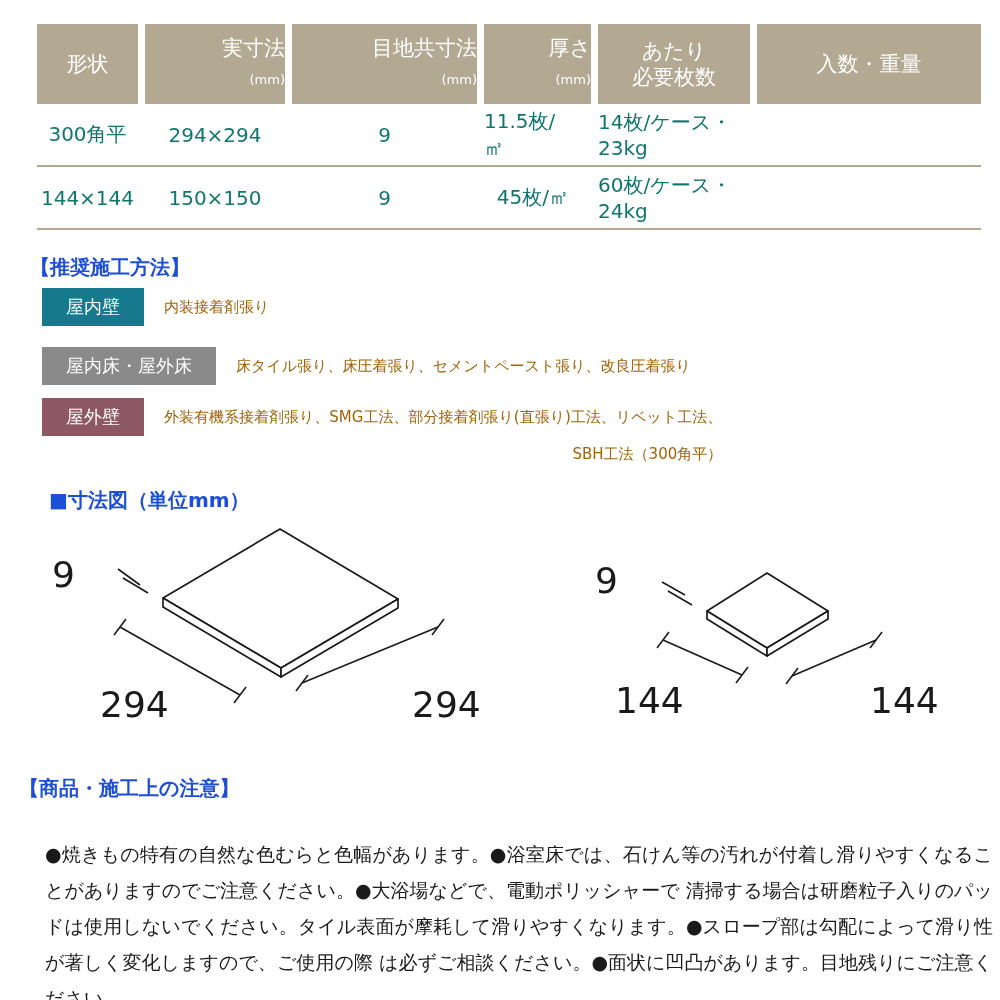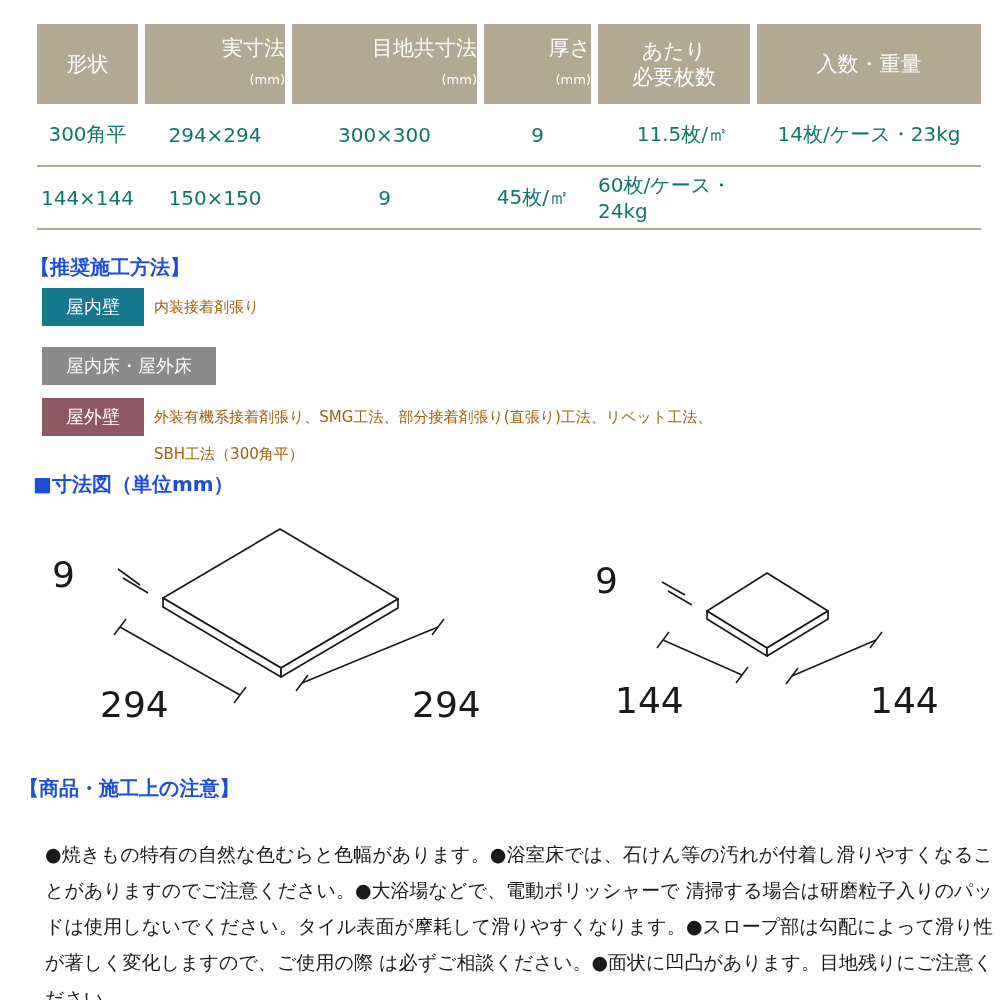--- a/index.html
+++ b/index.html
@@ -13,21 +13,21 @@
       color:#ffffff;font-size:21px;line-height:26px;text-align:center;}
   .th-inline{flex-direction:column;align-items:flex-end;}
   .th-unit{font-size:13px;margin-left:1px;margin-top:6px;}
   .td{height:61px;display:flex;align-items:center;justify-content:center;
       font-size:20px;color:#0f766e;}
   .td.right{justify-content:flex-end;padding-right:22px;box-sizing:border-box;}
   .divider{height:2px;width:944px;}
 
   
   .sec-heading{position:absolute;font-size:20px;font-weight:bold;color:#1d4ed8;white-space:nowrap;}
-  .method-row{position:absolute;display:flex;align-items:flex-start;gap:10px;}
+  .method-row{position:absolute;display:flex;align-items:flex-start;gap:20px;}
   .badge{height:38px;display:flex;align-items:center;justify-content:center;
          padding:0 24px;color:#ffffff;font-size:18px;white-space:nowrap;}
   .method-desc{font-size:15px;color:#a16207;line-height:38px;white-space:nowrap;}
   .method-desc .line2{line-height:36px;}
 
   
   .diagram{position:absolute;}
   .diagram line,.diagram polygon{stroke:#1a1a1a;fill:none;}
   .diagram polygon{fill:#ffffff;stroke-width:1.7;stroke-linejoin:round;}
   .diagram line{stroke-width:1.6;}
@@ -64,21 +64,20 @@
         <span>必要枚数</span>
       </div>
       <div class="th" style="background-color: rgb(179, 169, 146); text-align: right;">
         <span>入数・重量</span>
       </div>
     </div>
 
     <div class="trow">
       <div class="td">300角平</div>
       <div class="td">294×294</div>
-      <div class="td">300×300</div>
       <div class="td">9</div>
       <div class="td right">11.5枚/㎡</div>
       <div class="td">14枚/ケース・23kg</div>
     </div>
     <div class="divider" style="background-color: rgb(179, 169, 146);"></div>
 
     <div class="trow">
       <div class="td">144×144</div>
       <div class="td">150×150</div>
       <div class="td">9</div>
@@ -90,31 +89,32 @@
 
   <h2 class="sec-heading" style="left:30px;top:254px;margin:0;">【推奨施工方法】</h2>
 
   <div class="method-row" style="left:42px;top:288px;">
     <span class="badge" style="background-color: rgb(23, 121, 142);">屋内壁</span>
     <div class="method-desc">内装接着剤張り</div>
   </div>
 
   <div class="method-row" style="left:42px;top:347px;">
     <span class="badge" style="background-color: rgb(138, 138, 138);">屋内床・屋外床</span>
+    <div class="method-desc">床タイル張り、床圧着張り、セメントペースト張り、改良圧着張り</div>
   </div>
 
-  <div class="method-row" style="left:42px;top:398px;">
+  <div class="method-row" style="left:42px;top:398px;text-align:right;">
     <span class="badge" style="background-color: rgb(141, 87, 99);">屋外壁</span>
     <div class="method-desc">
       <div>外装有機系接着剤張り、SMG工法、部分接着剤張り(直張り)工法、リベット工法、</div>
       <div class="line2">SBH工法（300角平）</div>
     </div>
   </div>
 
-  <h2 class="sec-heading" style="left:33px;top:471px;margin:0;">■寸法図（単位mm）</h2>
+  <h2 class="sec-heading" style="left:33px;top:471px;margin:16px;">■寸法図（単位mm）</h2>
 
   <svg class="diagram" style="left:40px;top:515px;" width="450" height="215" viewBox="0 0 450 215">
     <text class="dim-num" x="12" y="72">9</text>
     <line x1="78" y1="54" x2="100" y2="70"></line>
     <line x1="83" y1="63" x2="108" y2="78"></line>
     <polygon points="240,14 358,84 241,153 123,83"></polygon>
     <polygon points="123,83 241,153 241,162 123,92"></polygon>
     <polygon points="241,153 358,84 358,93 241,162"></polygon>
     <line x1="80" y1="112" x2="200" y2="180"></line>
     <line x1="74" y1="120" x2="86" y2="104"></line>

